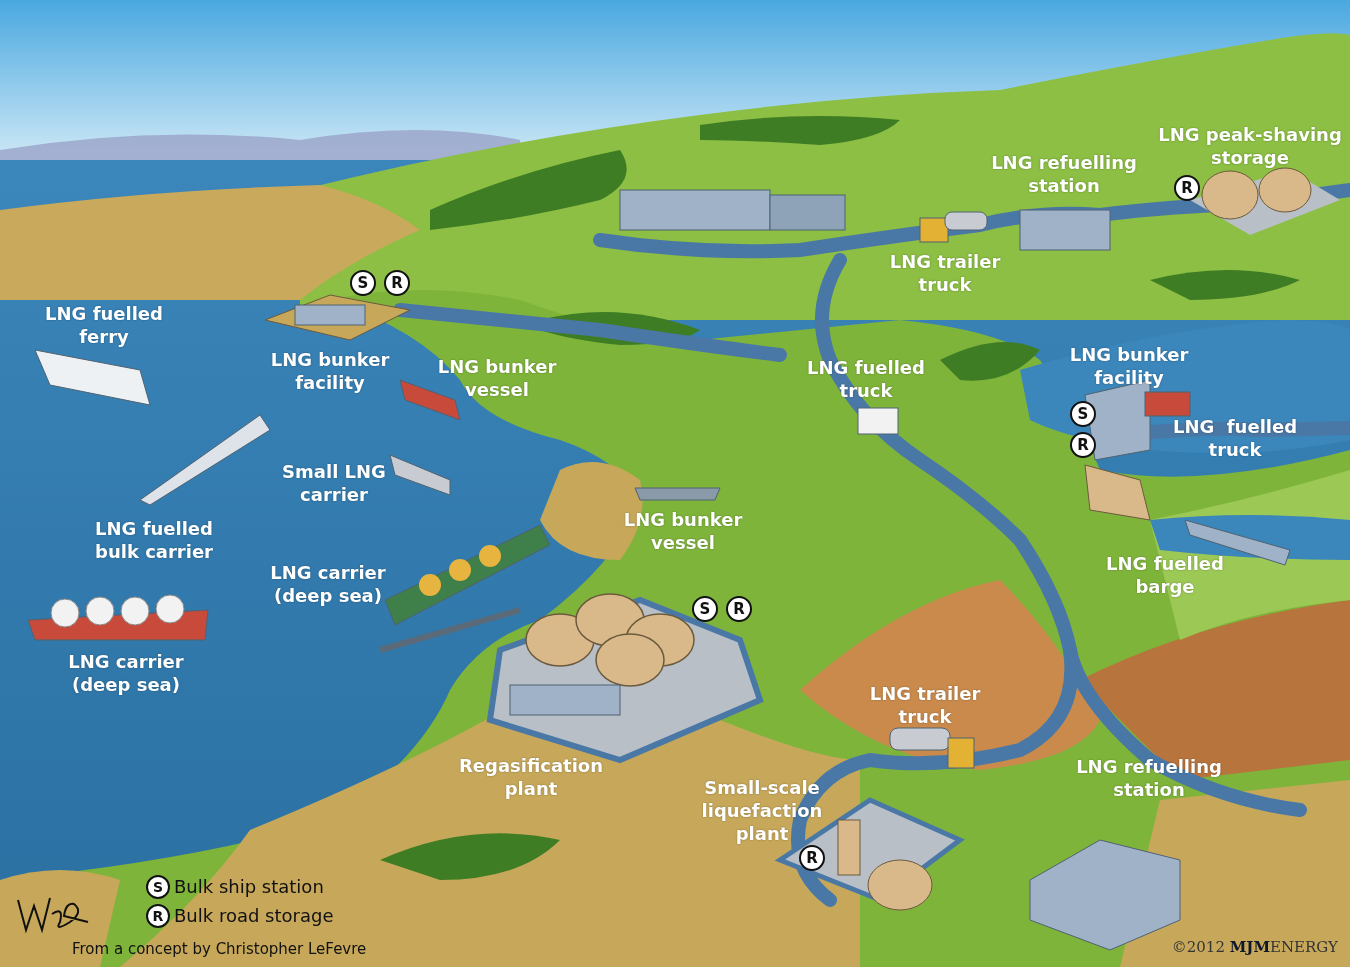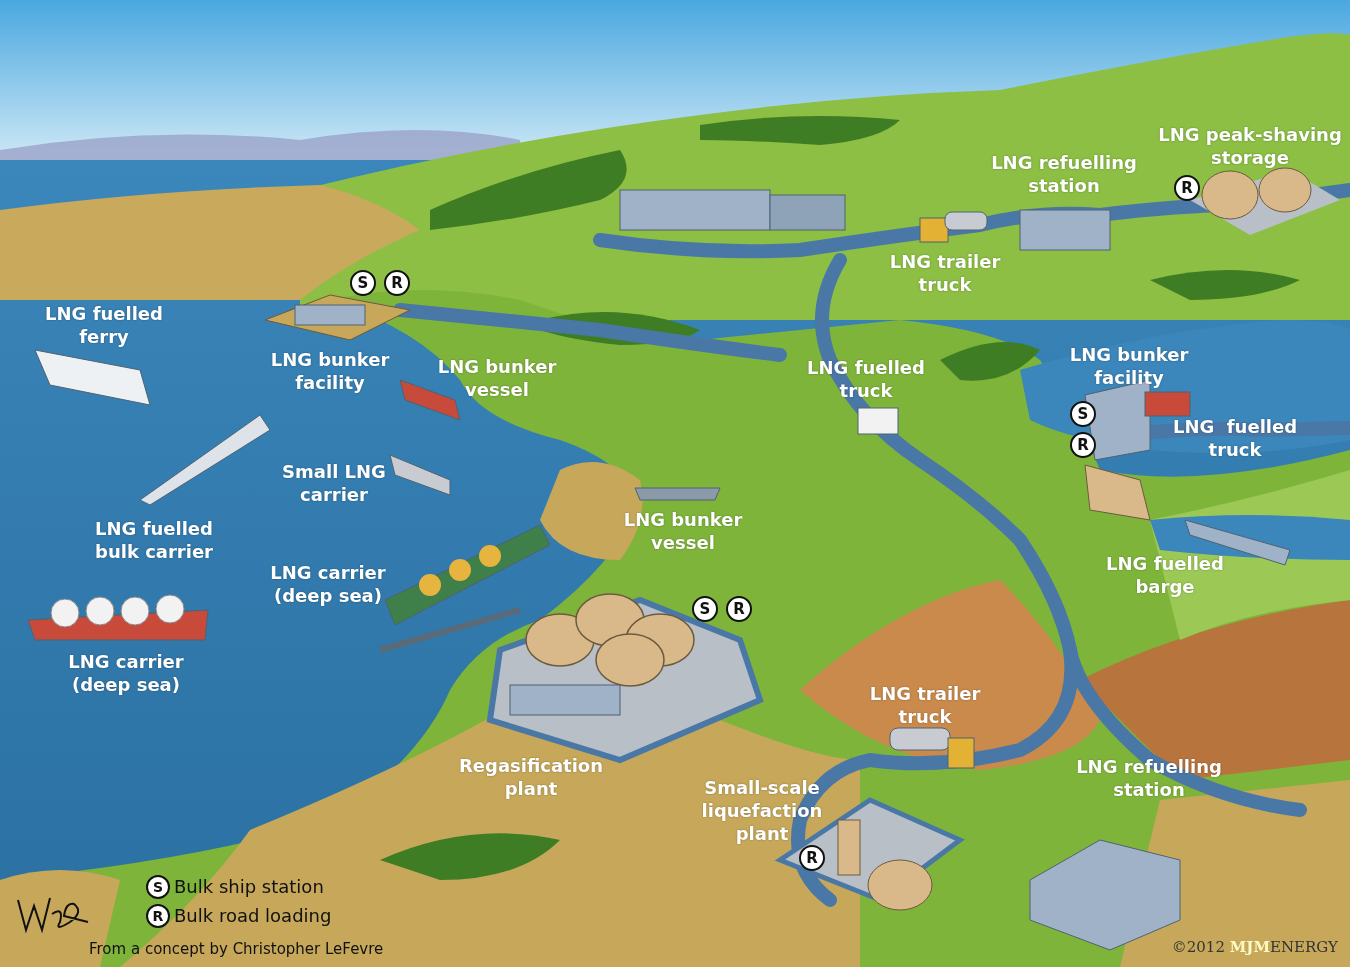--- a/index.html
+++ b/index.html
@@ -4,23 +4,23 @@
 <style>
   html, body { margin:0; padding:0; }
   body { width:1350px; height:967px; overflow:hidden; background:#2a7fb5; font-family:"DejaVu Sans", sans-serif; }
   #scene { position:relative; width:1350px; height:967px; }
   #scene svg.bg { position:absolute; left:0; top:0; }
   .lbl { position:absolute; color:#fff; font-weight:bold; font-size:18px; line-height:23px; text-align:center; white-space:pre; text-shadow:0 0 2px rgba(0,0,0,.35); transform:translateX(-50%); }
   .badge { position:absolute; width:22px; height:22px; border-radius:50%; background:#fff; border:2px solid #111; color:#111; font-weight:bold; font-size:15px; line-height:22px; text-align:center; }
   .legend { position:absolute; left:146px; top:872px; font-size:18px; color:#111; line-height:29px; }
   .legend .row { display:flex; align-items:center; gap:4px; }
   .legend .lb { width:20px; height:20px; border-radius:50%; background:#fff; border:2px solid #111; font-weight:bold; font-size:14px; line-height:20px; text-align:center; }
-  .credit { position:absolute; left:72px; top:940px; font-size:15px; color:#111;margin-left:17px; }
+  .credit { position:absolute; left:72px; top:940px; font-size:15px; color:#111; }
   .copyright { position:absolute; right:12px; top:938px; font-family:"DejaVu Serif", serif; font-size:15px; color:#333; }
-  .copyright .brand { color:#fef9c3; font-weight:bold; }
+  .copyright .brand { color:#0f172a; font-weight:bold; }
   .sig { position:absolute; left:14px; top:892px; }
 </style>
 </head>
 <body>
 
 <div id="scene">
   <svg class="bg" width="1350" height="967" viewBox="0 0 1350 967">
     <defs>
       <linearGradient id="sky" x1="0" y1="0" x2="0" y2="1">
         <stop offset="0" stop-color="#4aa8e0"></stop>
@@ -185,21 +185,21 @@
   <div class="badge" style="left:1174px; top:175px;">R</div>
   <div class="badge" style="left:799px; top:845px;">R</div>
 
   <div class="legend">
     <div class="row">
       <span class="lb">S</span>
       <span>Bulk ship station</span>
     </div>
     <div class="row">
       <span class="lb">R</span>
-      <span>Bulk road loading</span>
+      <span>Bulk road storage</span>
     </div>
   </div>
 
   <svg class="sig" width="80" height="45" viewBox="0 0 80 45">
     <path d="M4 8 L12 38 L20 14 L28 38 L36 6 M38 22 Q50 14 46 30 Q40 40 56 30 Q70 20 60 12 Q52 10 50 24 L74 30" fill="none" stroke="#111" stroke-width="2"></path>
   </svg>
 
   <div class="credit">From a concept by Christopher LeFevre</div>
   <div class="copyright">
     <span>©2012 </span><span class="brand">MJM</span><span>ENERGY</span>

